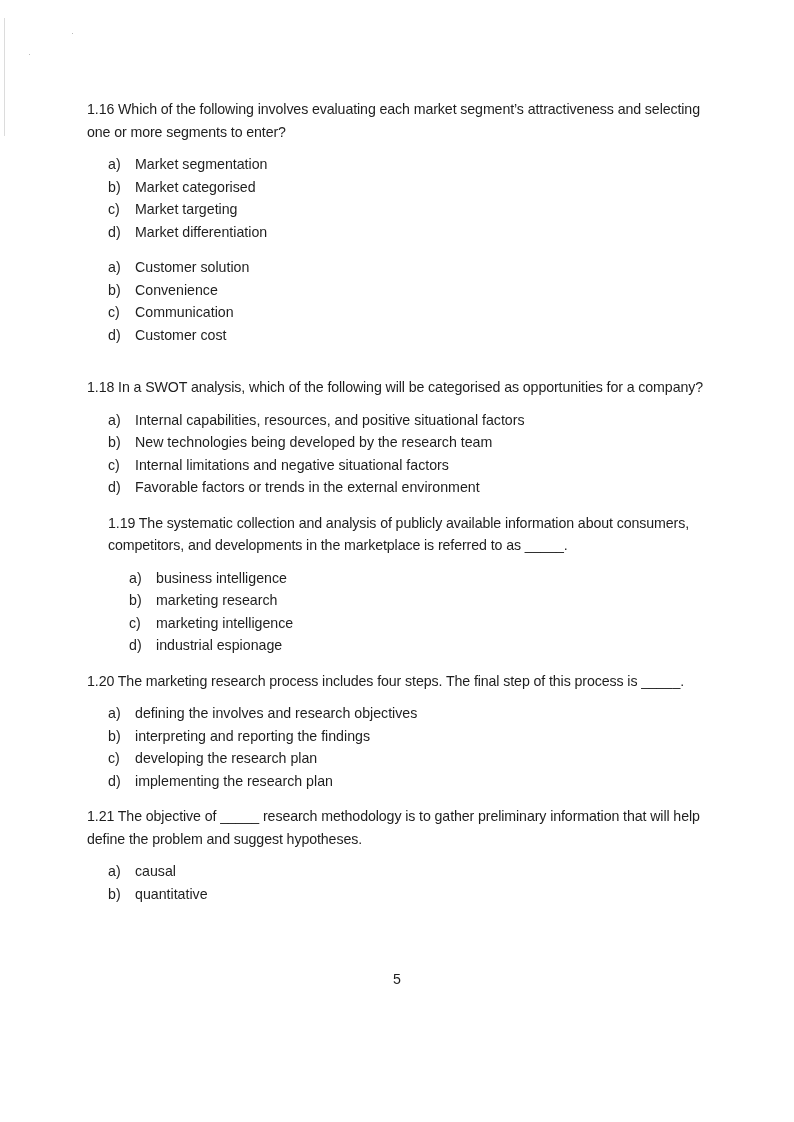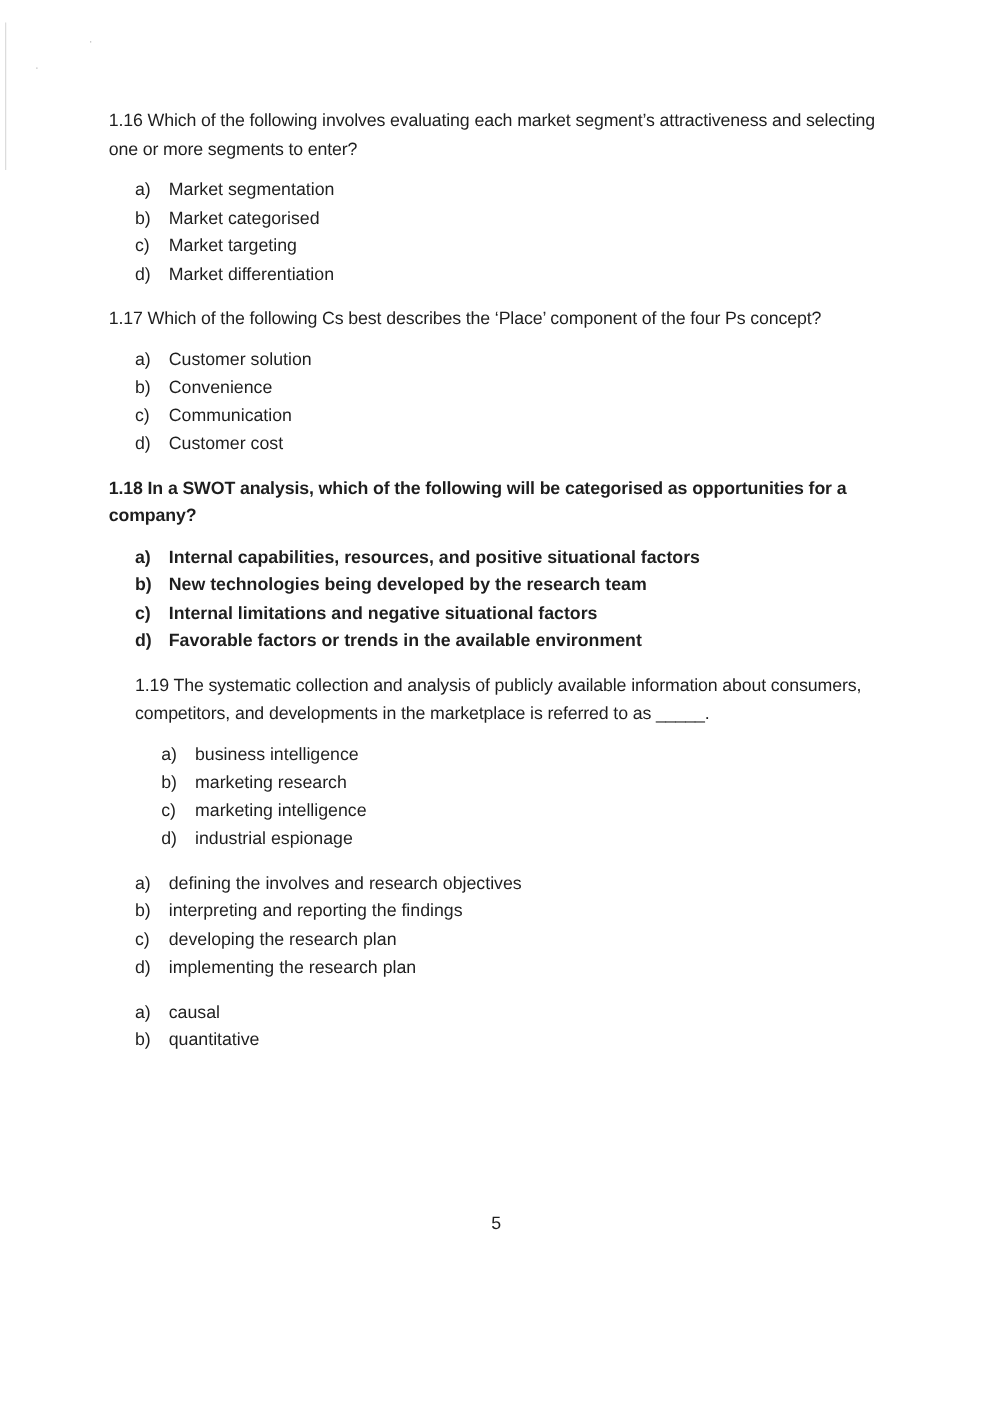--- a/index.html
+++ b/index.html
@@ -26,21 +26,21 @@
     }
     .speck {
       position: absolute;
       width: 1px;
       height: 1px;
       background: #bbbbbb;
     }
     .page {
       position: absolute;
       left: 87px;
-      top: 86px;
+      top: 98px;
       width: 640px;
     }
     .question {
       margin: 0;
     }
     .q-text {
       margin: 0;
       line-height: 22.5px;
       font-size: 14.2px;
       letter-spacing: -0.1px;
@@ -96,59 +96,58 @@
           <span class="opt-text">Market targeting</span>
         </li>
       <li class="option">
           <span class="opt-letter">d)</span>
           <span class="opt-text">Market differentiation</span>
         </li>
     </ul>
   </div>
 
   <div class="question" style="margin-top:13px;">
-    <p class="q-text">1.17 Which of the following Cs best describes the ‘Place’ component of the four Ps concept?</p>
     <ul class="options">
       <li class="option">
           <span class="opt-letter">a)</span>
           <span class="opt-text">Customer solution</span>
         </li>
       <li class="option">
           <span class="opt-letter">b)</span>
           <span class="opt-text">Convenience</span>
         </li>
       <li class="option">
           <span class="opt-letter">c)</span>
           <span class="opt-text">Communication</span>
         </li>
       <li class="option">
           <span class="opt-letter">d)</span>
           <span class="opt-text">Customer cost</span>
         </li>
     </ul>
   </div>
 
-  <div class="question" style="margin-top:13px;font-weight:bold;">
+  <div class="question" style="margin-top:30px;">
     <p class="q-text">1.18 In a SWOT analysis, which of the following will be categorised as opportunities for a company?</p>
     <ul class="options">
       <li class="option">
           <span class="opt-letter">a)</span>
           <span class="opt-text">Internal capabilities, resources, and positive situational factors</span>
         </li>
       <li class="option">
           <span class="opt-letter">b)</span>
           <span class="opt-text">New technologies being developed by the research team</span>
         </li>
       <li class="option">
           <span class="opt-letter">c)</span>
           <span class="opt-text">Internal limitations and negative situational factors</span>
         </li>
       <li class="option">
           <span class="opt-letter">d)</span>
-          <span class="opt-text">Favorable factors or trends in the available environment</span>
+          <span class="opt-text">Favorable factors or trends in the external environment</span>
         </li>
     </ul>
   </div>
 
   <div class="question" style="margin-top:13px;margin-left:21px;">
     <p class="q-text">1.19 The systematic collection and analysis of publicly available information about consumers, competitors, and developments in the marketplace is referred to as _____.</p>
     <ul class="options">
       <li class="option">
           <span class="opt-letter">a)</span>
           <span class="opt-text">business intelligence</span>
@@ -162,20 +161,21 @@
           <span class="opt-text">marketing intelligence</span>
         </li>
       <li class="option">
           <span class="opt-letter">d)</span>
           <span class="opt-text">industrial espionage</span>
         </li>
     </ul>
   </div>
 
   <div class="question" style="margin-top:13px;">
+    <p class="q-text">1.20 The marketing research process includes four steps. The final step of this process is _____.</p>
     <ul class="options">
       <li class="option">
           <span class="opt-letter">a)</span>
           <span class="opt-text">defining the involves and research objectives</span>
         </li>
       <li class="option">
           <span class="opt-letter">b)</span>
           <span class="opt-text">interpreting and reporting the findings</span>
         </li>
       <li class="option">
@@ -183,20 +183,21 @@
           <span class="opt-text">developing the research plan</span>
         </li>
       <li class="option">
           <span class="opt-letter">d)</span>
           <span class="opt-text">implementing the research plan</span>
         </li>
     </ul>
   </div>
 
   <div class="question" style="margin-top:13px;">
+    <p class="q-text">1.21 The objective of _____ research methodology is to gather preliminary information that will help define the problem and suggest hypotheses.</p>
     <ul class="options">
       <li class="option">
           <span class="opt-letter">a)</span>
           <span class="opt-text">causal</span>
         </li>
       <li class="option">
           <span class="opt-letter">b)</span>
           <span class="opt-text">quantitative</span>
         </li>
     </ul>

